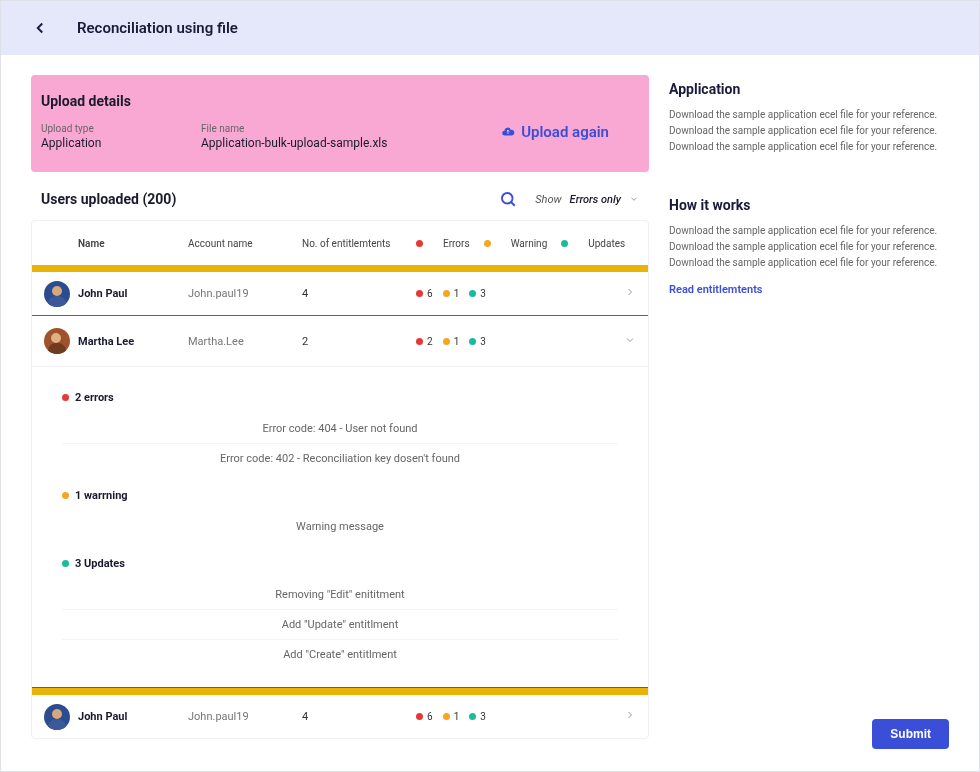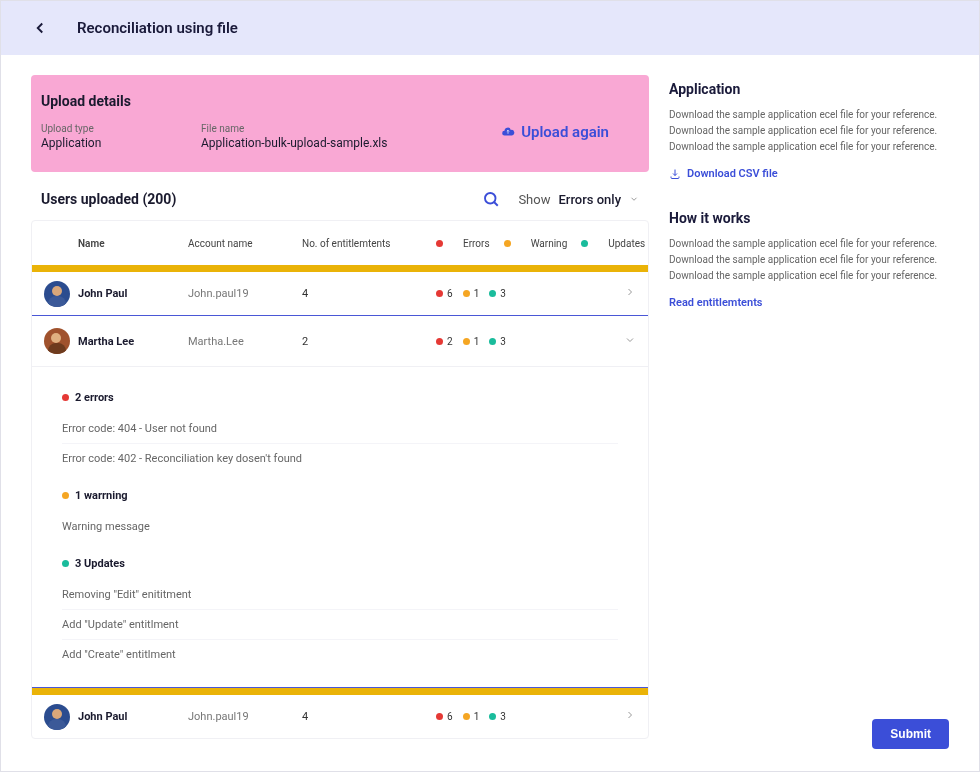--- a/index.html
+++ b/index.html
@@ -48,30 +48,30 @@
       margin-right: 30px;
     }
     .upload-again svg { width: 14px; height: 14px; fill: #3b4ed8; }
     .users-header {
       display: flex; align-items: center; justify-content: space-between;
       padding: 18px 10px 12px 10px;
     }
     .users-header h3 { font-size: 14px; font-weight: 700; }
     .users-controls { display: flex; align-items: center; gap: 18px; }
     .search-icn { width: 18px; height: 18px; cursor: pointer; }
-    .filter-wrap { display: flex; align-items: center; gap: 8px; font-size: 13px; color: #555; cursor: pointer; }
+    .filter-wrap { display: flex; align-items: center; gap: 8px; font-size: 11px; color: #555; cursor: pointer; font-style: italic; }
     .filter-val { color: #1a1a2e; font-weight: 500; }
     .chev-dn { width: 10px; height: 10px; }
     .table-container { border: 1px solid #f0f0f4; border-radius: 4px; overflow: hidden; }
     .thead, .trow { display: flex; align-items: center; padding: 0 12px; }
     .thead { height: 44px; font-size: 10px; color: #444; }
     .col-avatar { width: 34px; }
     .col-name { width: 110px; font-weight: 600; }
     .col-account { width: 114px; }
-    .col-entit { width: 134px; }
+    .col-entit { width: 114px; }
     .col-status { width: 160px; display: flex; gap: 14px; align-items: center; }
     .col-expand { flex: 1; text-align: right; }
     .status-hdr { display: flex; align-items: center; gap: 20px; }
     .dot { width: 7px; height: 7px; border-radius: 50%; display: inline-block; }
     .d-red { background: #e53935; }
     .d-amber { background: #f5a623; }
     .d-teal { background: #1abc9c; }
     .trow { height: 50px; font-size: 11px; color: #333; border-top: 7px solid #eab308; cursor: pointer; }
     .trow .col-name { font-weight: 700; color: #1a1a2e; }
     .trow .col-account { color: #777; }
@@ -88,21 +88,21 @@
       border: 1px solid #4a57d6;
       margin: 0 0 0 -1px;
       width: calc(100% + 2px);
     }
     .expanded-row { border-top: none; }
     .expanded-details {
       padding: 8px 30px 18px 30px;
       font-size: 11px;
       border-top: 1px solid #f0f0f4;
     }
-    .detail-section { margin-top: 16px; }
+    .detail-section { margin-top: 16px; text-align: center; }
     .detail-heading { display: flex; align-items: center; gap: 6px; font-size: 11px; font-weight: 700; color: #1a1a2e; margin-bottom: 10px; }
     .detail-item { color: #666; padding: 8px 0; font-size: 11px; }
     .detail-item + .detail-item { border-top: 1px solid #f4f4f8; }
     .side-card { padding: 6px 0; }
     .side-card h4 { font-size: 14px; font-weight: 700; color: #1a1a3a; margin-bottom: 10px; }
     .side-card p { font-size: 10px; color: #666; line-height: 1.6; margin-bottom: 12px; }
     .side-link { display: flex; align-items: center; gap: 6px; color: #3b4ed8; font-size: 11px; font-weight: 600; cursor: pointer; }
     .side-link svg { width: 12px; height: 12px; fill: none; stroke: #3b4ed8; stroke-width: 2; }
     .submit-btn {
       position: absolute;
@@ -305,26 +305,20 @@
               <polyline points="9 18 15 12 9 6"></polyline>
             </svg></div>
       </div>
     </div>
   </div>
 
   <div class="right-col">
     <div class="card side-card">
       <h4>Application</h4>
       <p>Download the sample application ecel file for your reference. Download the sample application ecel file for your reference. Download the sample application ecel file for your reference.</p>
-      <div class="side-link">
-        <svg viewBox="0 0 24 24">
-            <path d="M12 3v12m0 0l-4-4m4 4l4-4M4 17v2a2 2 0 002 2h12a2 2 0 002-2v-2"></path>
-          </svg>
-        <span>Download CSV file</span>
-      </div>
     </div>
     <div class="card side-card">
       <h4>How it works</h4>
       <p>Download the sample application ecel file for your reference. Download the sample application ecel file for your reference. Download the sample application ecel file for your reference.</p>
       <div class="side-link">
         <span>Read entitlemtents</span>
       </div>
     </div>
   </div>
 </div>

